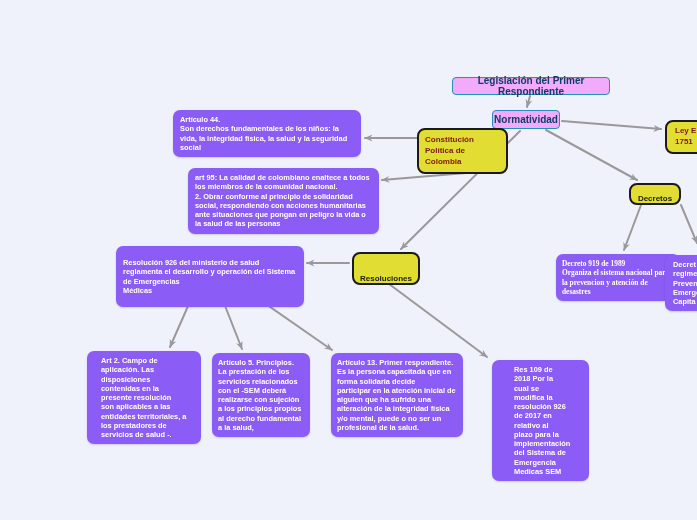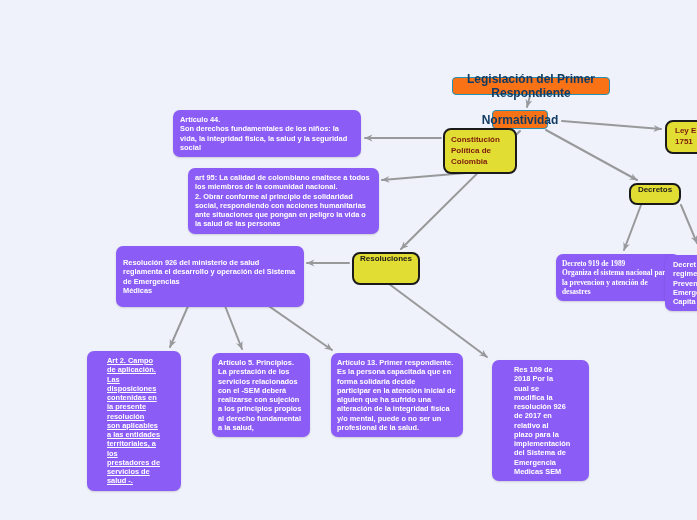--- a/index.html
+++ b/index.html
@@ -13,61 +13,61 @@
   #connectors{position:absolute;left:0;top:0;z-index:0;}
   .node{
     position:absolute;
     box-sizing:border-box;
     z-index:1;
     font-weight:bold;
   }
   .node-text{white-space:pre-line;display:block;}
   
   .topic{
-    background:#f97316;
+    background:#f0abfc;
     color:#123B63;
     border:1px solid #2590B5;
     border-radius:4px;
-    font-size:12px;
+    font-size:10px;
     display:flex;align-items:center;justify-content:center;
     text-align:center;
   }
   
   .category{
     background:#E2DD33;
     color:#1C1C1C;
     border:2px solid #1A1A1A;
     border-radius:8px;
     font-size:8px;
   }
-  .category.center{display:flex;align-items:flex-start;justify-content:center;text-align:center;}
+  .category.center{display:flex;align-items:flex-end;justify-content:center;text-align:center;}
   .category.maroon{color:#7A1A0E;}
   
   .detail{
     background:#8b5cf6;
     color:#FFFFFF;
     border-radius:7px;
     font-size:7.4px;
     line-height:1.25;
     box-shadow:0 1px 2px rgba(0,0,0,.15);
   }
 
   #n-legislacion{left:452px;top:77px;width:158px;height:18px;}
-  #n-normatividad{left:492px;top:110px;width:56px;height:19px;}
-  #n-constitucion{left:443px;top:128px;width:74px;padding:5px 6px;line-height:1.35;}
+  #n-normatividad{left:492px;top:110px;width:68px;height:19px;}
+  #n-constitucion{left:417px;top:128px;width:91px;padding:5px 6px;line-height:1.35;}
   #n-ley{left:665px;top:120px;width:110px;padding:4px 8px;line-height:1.35;}
   #n-decretos{left:629px;top:183px;width:52px;height:22px;}
   #n-resoluciones{left:352px;top:252px;width:68px;height:33px;}
 
   #n-articulo44{left:173px;top:110px;width:188px;padding:5px 7px;}
   #n-art95{left:188px;top:168px;width:191px;padding:5px 7px;}
   #n-resolucion926{left:116px;top:246px;width:188px;padding:12px 7px;}
   #n-decreto919{left:556px;top:254px;width:124px;padding:5px 6px;font-family:Liberation Serif, serif;}
   #n-decreto-capital{left:665px;top:255px;width:110px;padding:5px 8px;}
-  #n-art2{left:87px;top:351px;width:94px;padding:5px 20px;text-decoration:underline;}
+  #n-art2{left:87px;top:351px;width:114px;padding:5px 14px;}
   #n-articulo5{left:212px;top:353px;width:98px;padding:5px 6px;}
   #n-articulo13{left:331px;top:353px;width:132px;padding:5px 6px;}
   #n-res109{left:492px;top:360px;width:97px;padding:5px 22px;}
 </style>
 </head>
 <body>
 
 <div id="canvas">
 
   <svg id="connectors" width="697" height="520">

